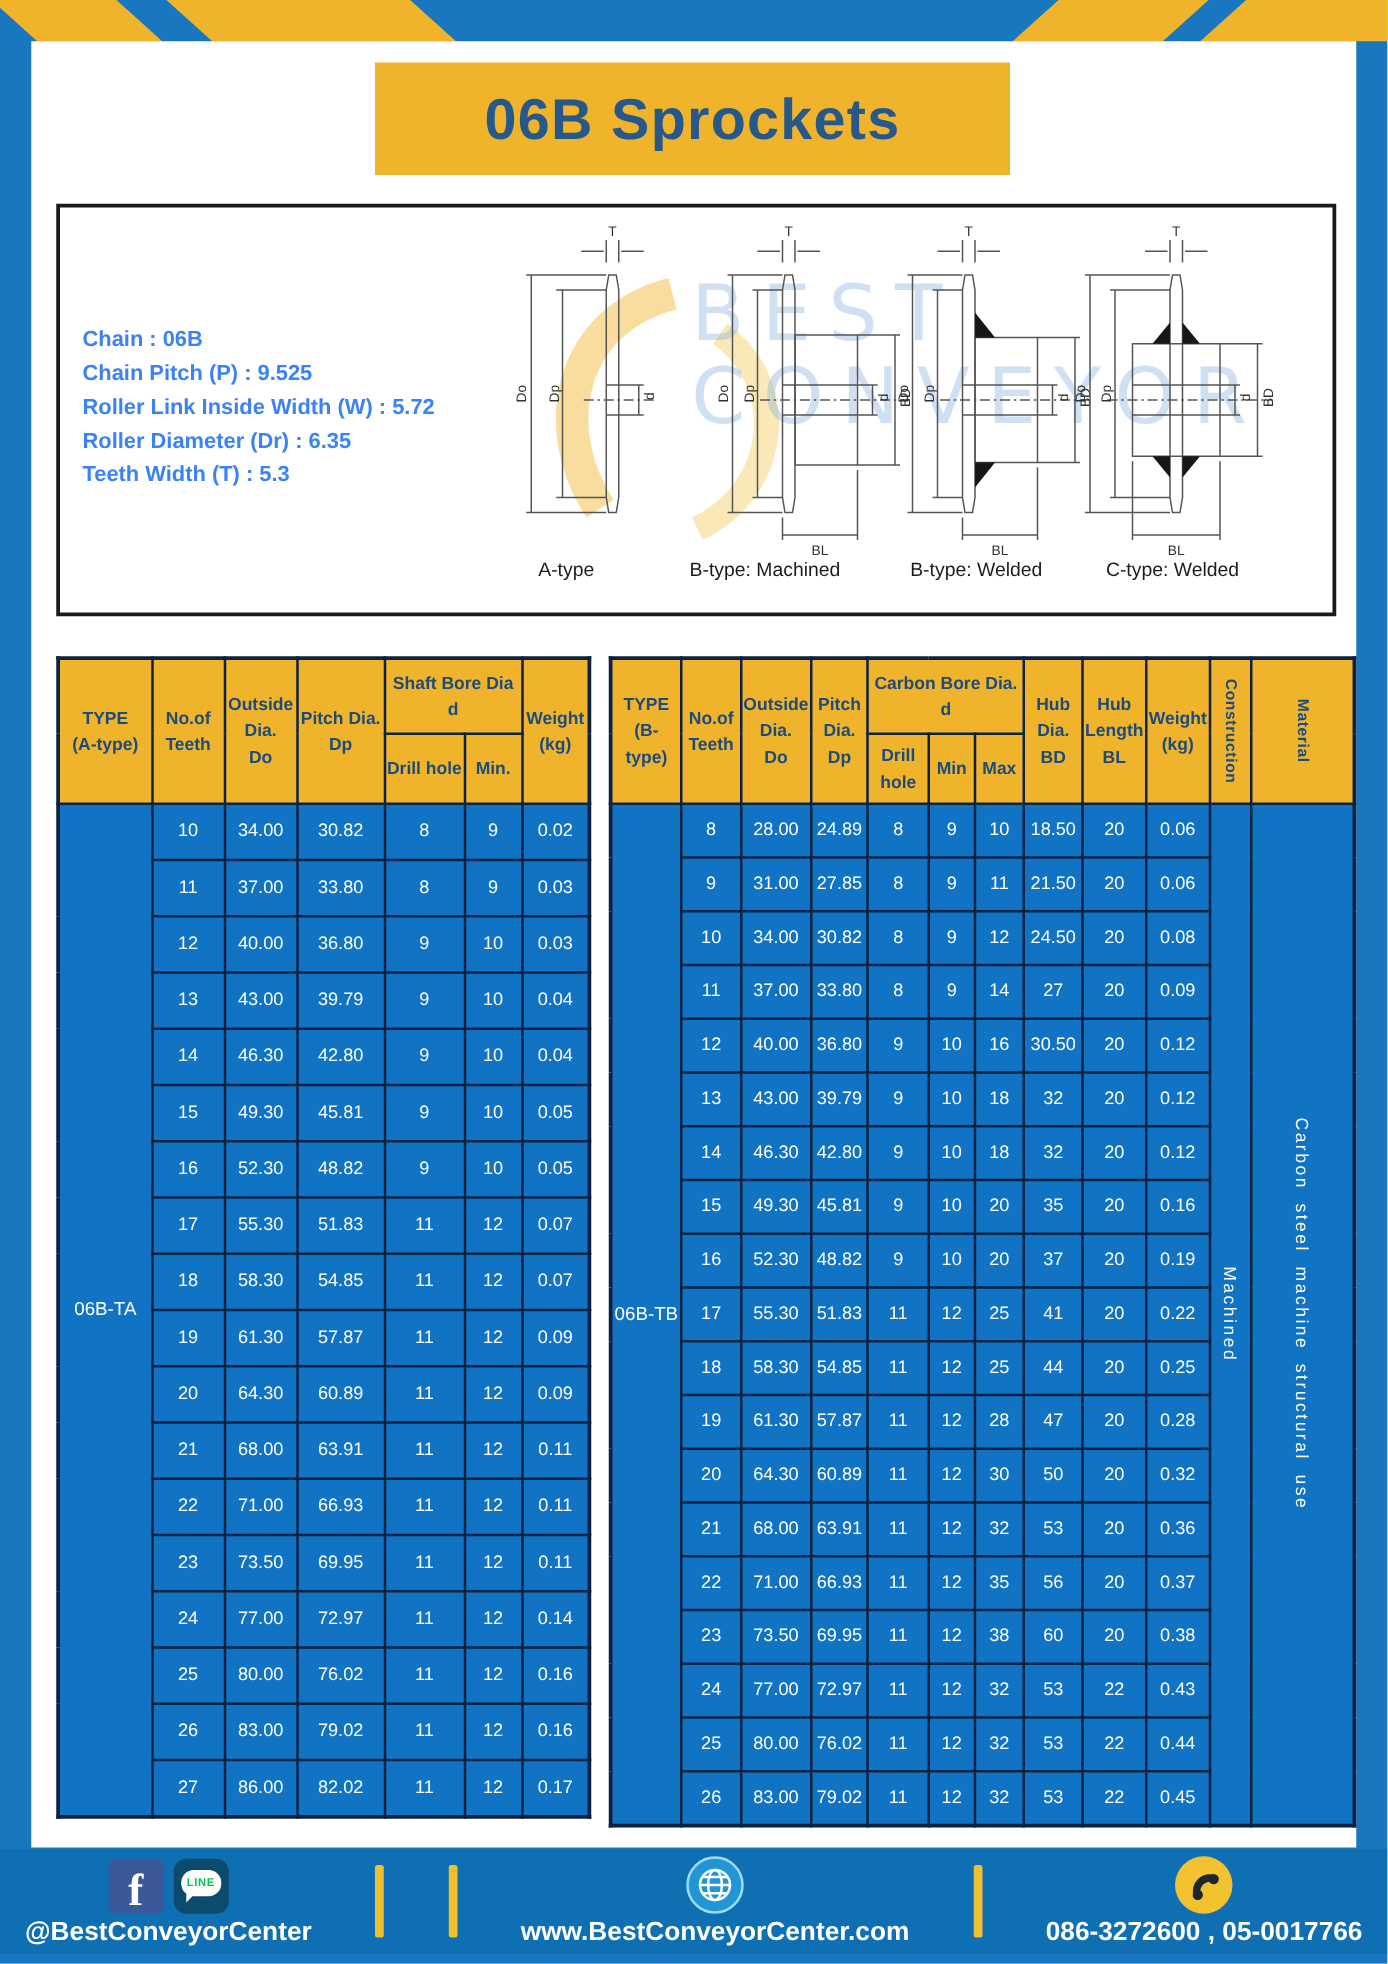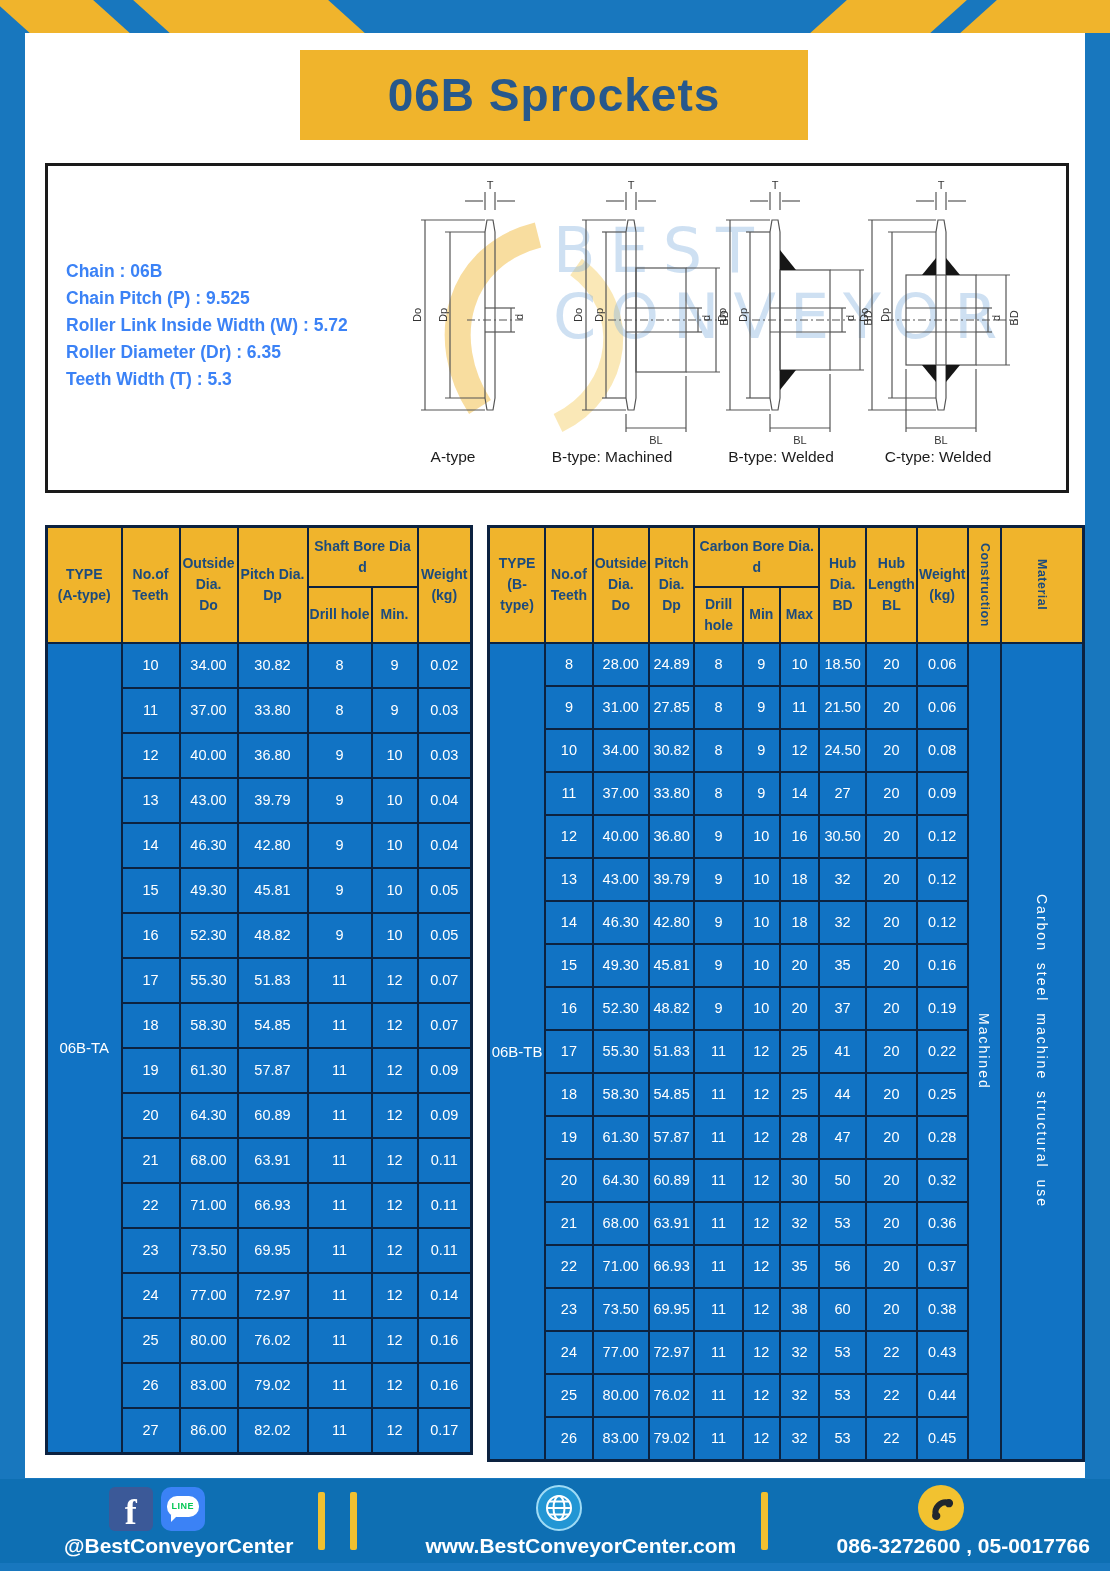--- a/index.html
+++ b/index.html
@@ -39,24 +39,24 @@
   .typecell{font-size:15px;}
   .vert{writing-mode:vertical-rl;text-orientation:mixed;}
   th.vert{font-size:12.5px;letter-spacing:.5px;padding:4px 1px;}
   td.vert{font-size:14px;letter-spacing:2px;}
   td.vert.material{word-spacing:5px;}
 
   
   .footer{position:absolute;left:0;right:0;bottom:8px;height:84px;background:#0E6FB3;display:flex;align-items:center;justify-content:space-between;padding:0 20px;box-sizing:border-box;}
   .fitem{display:flex;flex-direction:column;align-items:center;gap:3px;}
   .ficons{display:flex;gap:8px;align-items:flex-end;height:46px;}
-  .flabel{color:#fff;font-weight:700;font-size:21px;white-space:nowrap;margin-left:44px;}
+  .flabel{color:#fff;font-weight:700;font-size:21px;white-space:nowrap;}
   .fdivider{width:7px;height:58px;background:#F0C030;border-radius:2px;}
   .fb-icon{width:44px;height:44px;background:#3B5998;border-radius:6px;color:#fff;font-weight:800;font-size:36px;display:flex;align-items:flex-end;justify-content:center;overflow:hidden;font-family:"Liberation Serif",serif;line-height:38px;}
-  .line-icon{width:44px;height:44px;background:#3b82f6;border-radius:10px;position:relative;}
+  .line-icon{width:44px;height:44px;background:#0c4a6e;border-radius:10px;position:relative;}
   .line-bubble{position:absolute;left:6px;top:9px;width:32px;height:21px;background:#fff;border-radius:10px;display:flex;align-items:center;justify-content:center;color:#06C755;font-weight:800;font-size:9px;letter-spacing:.5px;}
   .line-tail{position:absolute;left:10px;top:28px;width:0;height:0;border-left:7px solid #fff;border-bottom:7px solid transparent;}
   .round-icon{width:46px;height:46px;border-radius:50%;display:flex;align-items:center;justify-content:center;}
   .email-bg{background:#C0392B;}
   .globe-bg{background:#2296D4;border:2px solid #9fdbf5;box-sizing:border-box;}
   .phone-bg{background:#F2C230;}
 </style>
 </head>
 <body>
 

